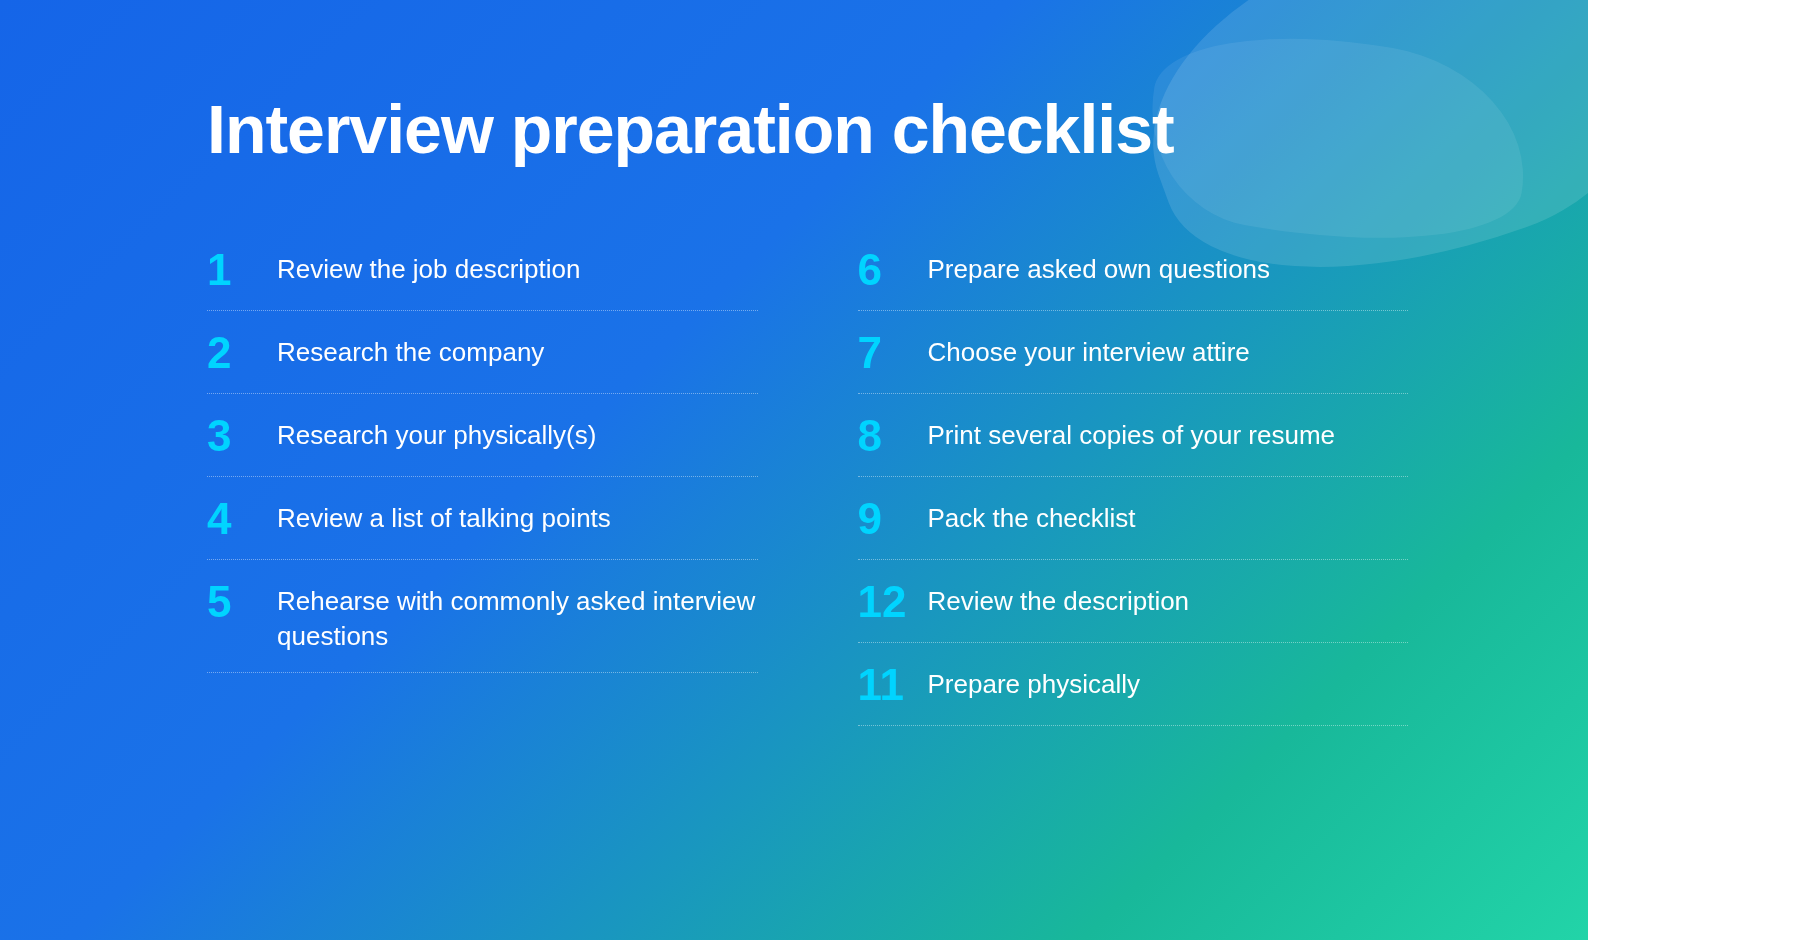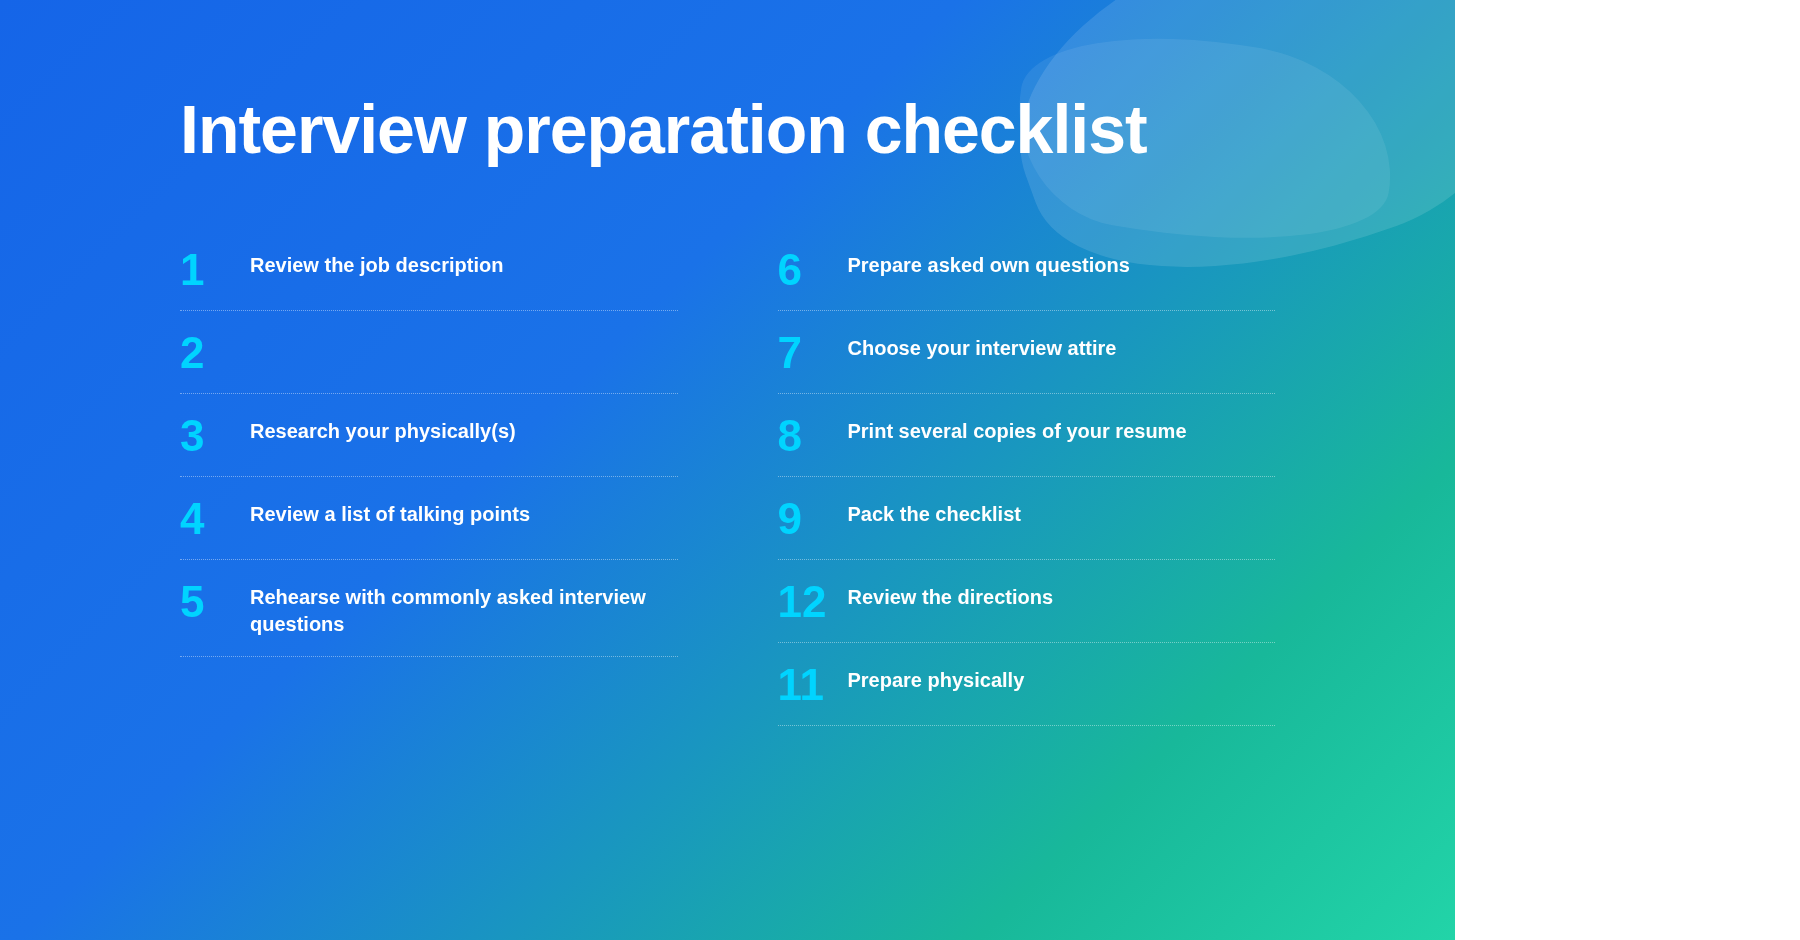--- a/index.html
+++ b/index.html
@@ -9,25 +9,26 @@
     }
 
     body {
       width: 1800px;
       height: 940px;
       overflow: hidden;
       font-family: 'Arial', sans-serif;
     }
 
     .background {
-      width: 1455px;
+      width: 1588px;
       height: 940px;
       background: linear-gradient(135deg, #1565e8 0%, #1a72e8 40%, #18b89a 80%, #22d4a8 100%);
       position: relative;
       overflow: hidden;
+      padding-left: 27px;
     }
 
     .blob {
       position: absolute;
       top: -60px;
       right: -80px;
       width: 520px;
       height: 320px;
       background: rgba(255, 255, 255, 0.12);
       border-radius: 50% 60% 40% 70% / 50% 40% 60% 50%;
@@ -84,22 +85,22 @@
     .item-number {
       font-size: 44px;
       font-weight: 900;
       color: #00d4ff;
       min-width: 70px;
       line-height: 1;
       padding-top: 2px;
     }
 
     .item-text {
-      font-size: 20px;
-      font-weight: 700;
+      font-size: 26px;
+      font-weight: 400;
       color: #ffffff;
       line-height: 1.35;
       padding-top: 6px;
     }
   </style>
 </head>
 <body>
 
 <div class="background">
   <div class="blob"></div>
@@ -109,20 +110,21 @@
     <h1 class="title">Interview preparation checklist</h1>
 
     <div class="checklist-grid">
       <div class="checklist-column" id="left-col">
           <div class="checklist-item">
       <span class="item-number">1</span>
       <span class="item-text">Review the job description</span>
     </div>
           <div class="checklist-item">
       <span class="item-number">2</span>
+      <span class="item-text">Research the company</span>
     </div>
           <div class="checklist-item">
       <span class="item-number">3</span>
       <span class="item-text">Research your physically(s)</span>
     </div>
           <div class="checklist-item">
       <span class="item-number">4</span>
       <span class="item-text">Review a list of talking points</span>
     </div>
           <div class="checklist-item">
@@ -142,21 +144,21 @@
           <div class="checklist-item">
       <span class="item-number">8</span>
       <span class="item-text">Print several copies of your resume</span>
     </div>
           <div class="checklist-item">
       <span class="item-number">9</span>
       <span class="item-text">Pack the checklist</span>
     </div>
           <div class="checklist-item">
       <span class="item-number">12</span>
-      <span class="item-text">Review the directions</span>
+      <span class="item-text">Review the description</span>
     </div>
           <div class="checklist-item">
       <span class="item-number">11</span>
       <span class="item-text">Prepare physically</span>
     </div>
         </div>
     </div>
   </div>
 </div>
 

